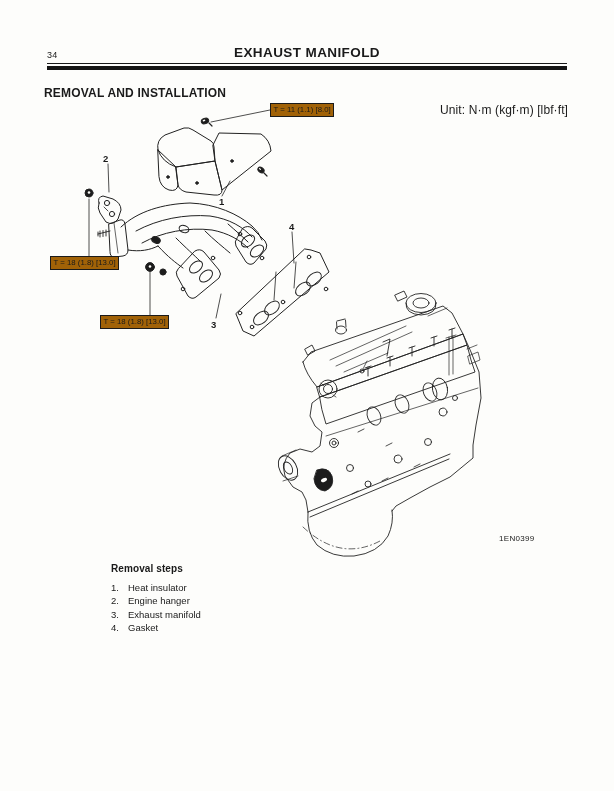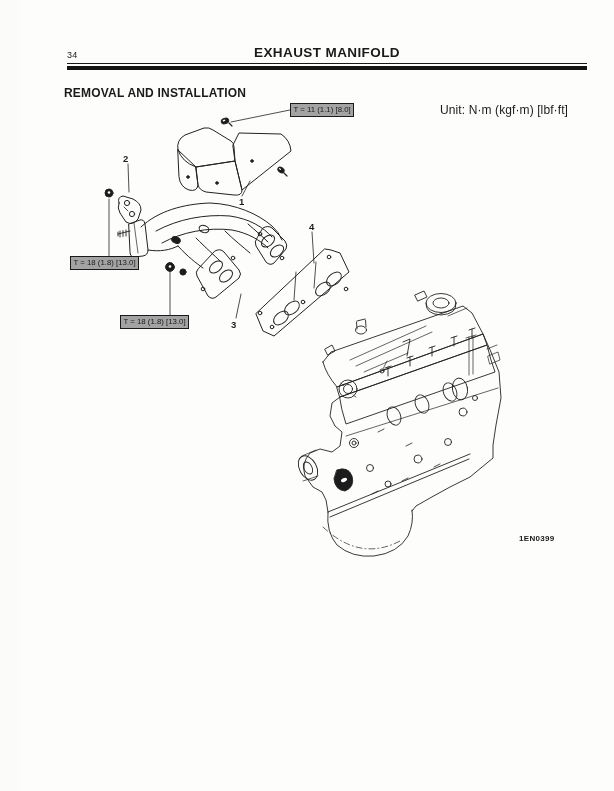--- a/index.html
+++ b/index.html
@@ -4,45 +4,45 @@
 <style>
   html,body{margin:0;padding:0;}
   body{
     width:614px;height:791px;
     background:#fbfbf9;
     font-family:"Liberation Sans", sans-serif;
     color:#1a1a1a;
     position:relative;
     overflow:hidden;
   }
-  .page{position:absolute;inset:0;background:#fdfdfb;margin-left:20px;}
+  .page{position:absolute;inset:0;background:#fdfdfb;}
   .abs{position:absolute;}
   
   .pagenum{left:47px;top:50px;font-size:9px;letter-spacing:.3px;}
   .title{left:47px;top:45px;width:520px;text-align:center;font-size:13.5px;font-weight:bold;letter-spacing:.4px;}
   .rule-thin{left:47px;top:63px;width:520px;height:1px;background:#1a1a1a;}
   .rule-thick{left:47px;top:66px;width:520px;height:3.5px;background:#151515;}
   .section-heading{left:44px;top:86px;font-size:12px;font-weight:bold;letter-spacing:.2px;}
   .unit-label{right:46px;top:103px;font-size:12px;letter-spacing:.1px;}
   
   .callout{
     font-size:7.8px;line-height:1.15;letter-spacing:0;
-    border:1.2px solid #1a1a1a;background:#a3a3a3;
+    border:1.2px solid #1a1a1a;background:#a16207;
     padding:1.5px 2.5px;white-space:nowrap;
   }
   .c1{left:270px;top:103px;}
   .c2{left:50px;top:256px;}
   .c3{left:100px;top:315px;}
   
   .partnum{font-size:9.5px;font-weight:bold;letter-spacing:0;}
   .p1{left:219px;top:196px;}
   .p2{left:103px;top:153px;}
   .p3{left:211px;top:319px;}
   .p4{left:289px;top:221px;}
-  .figcode{left:499px;top:534px;font-size:8px;font-weight:bold;letter-spacing:.3px;}
+  .figcode{left:499px;top:534px;font-size:8px;font-weight:normal;letter-spacing:.3px;}
   
   .steps{left:111px;top:563px;}
   .steps-title{font-size:10px;font-weight:bold;margin:0 0 7px 0;letter-spacing:.1px;}
   .step-row{font-size:9.5px;line-height:13.4px;display:flex;}
   .step-num{width:17px;flex:0 0 17px;}
   svg.drawing{position:absolute;left:0;top:0;pointer-events:none;}
 </style>
 </head>
 <body>
 
@@ -213,14 +213,33 @@
   <div class="abs callout c2">T = 18 (1.8) [13.0]</div>
   <div class="abs callout c3">T = 18 (1.8) [13.0]</div>
 
   <span class="abs partnum p1">1</span>
   <span class="abs partnum p2">2</span>
   <span class="abs partnum p3">3</span>
   <span class="abs partnum p4">4</span>
 
   <span class="abs figcode">1EN0399</span>
 
+  <div class="abs steps">
+    <div class="steps-title">Removal steps</div>
+    <div class="step-row">
+      <span class="step-num">1.</span>
+      <span>Heat insulator</span>
+    </div>
+    <div class="step-row">
+      <span class="step-num">2.</span>
+      <span>Engine hanger</span>
+    </div>
+    <div class="step-row">
+      <span class="step-num">3.</span>
+      <span>Exhaust manifold</span>
+    </div>
+    <div class="step-row">
+      <span class="step-num">4.</span>
+      <span>Gasket</span>
+    </div>
+  </div>
 
 </div>
 
 </body></html>

